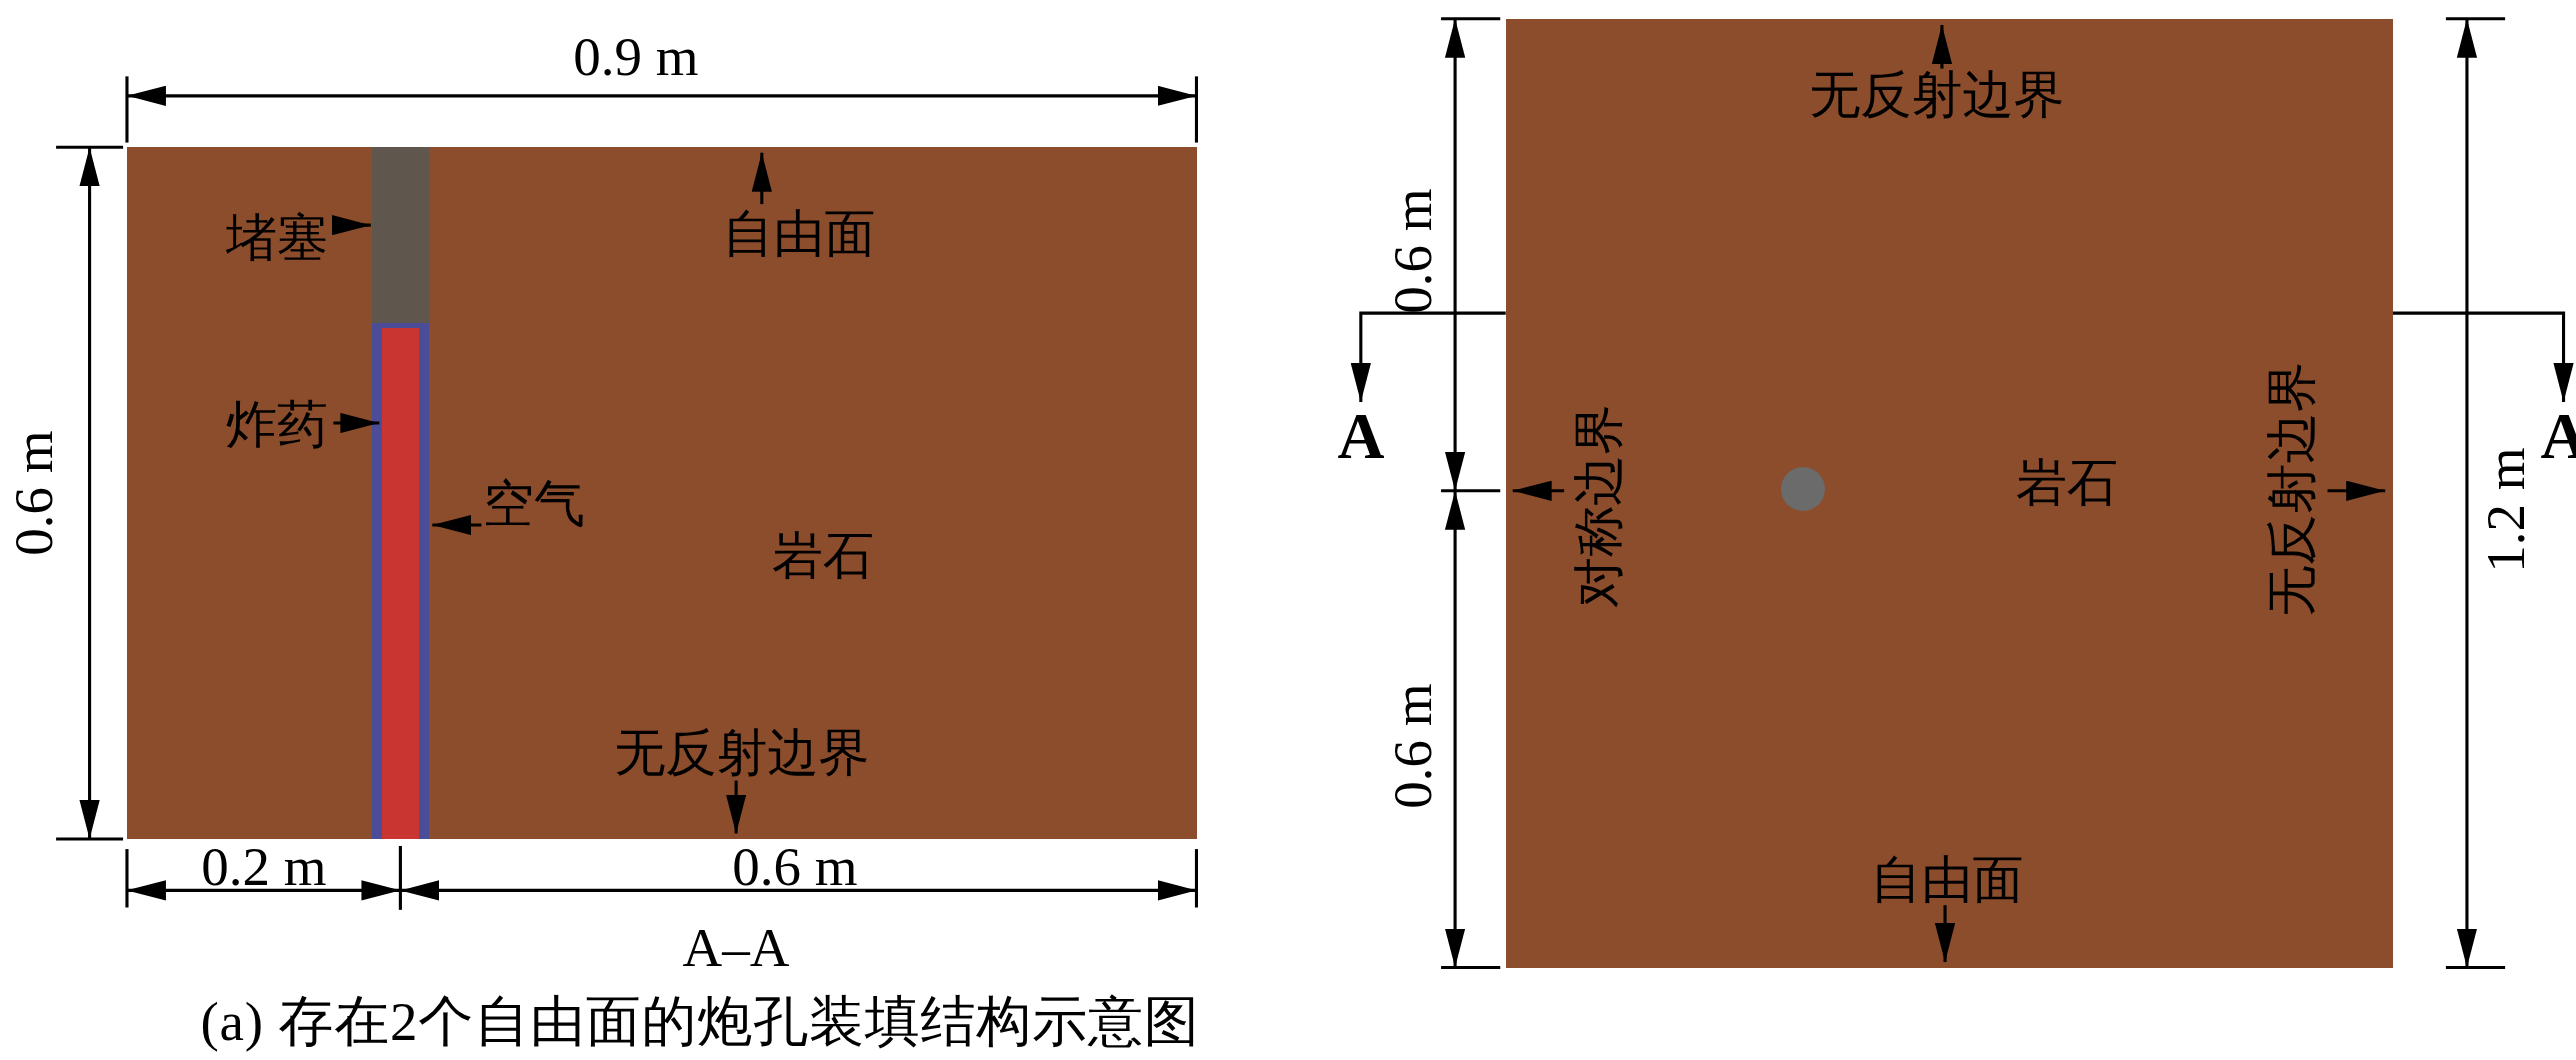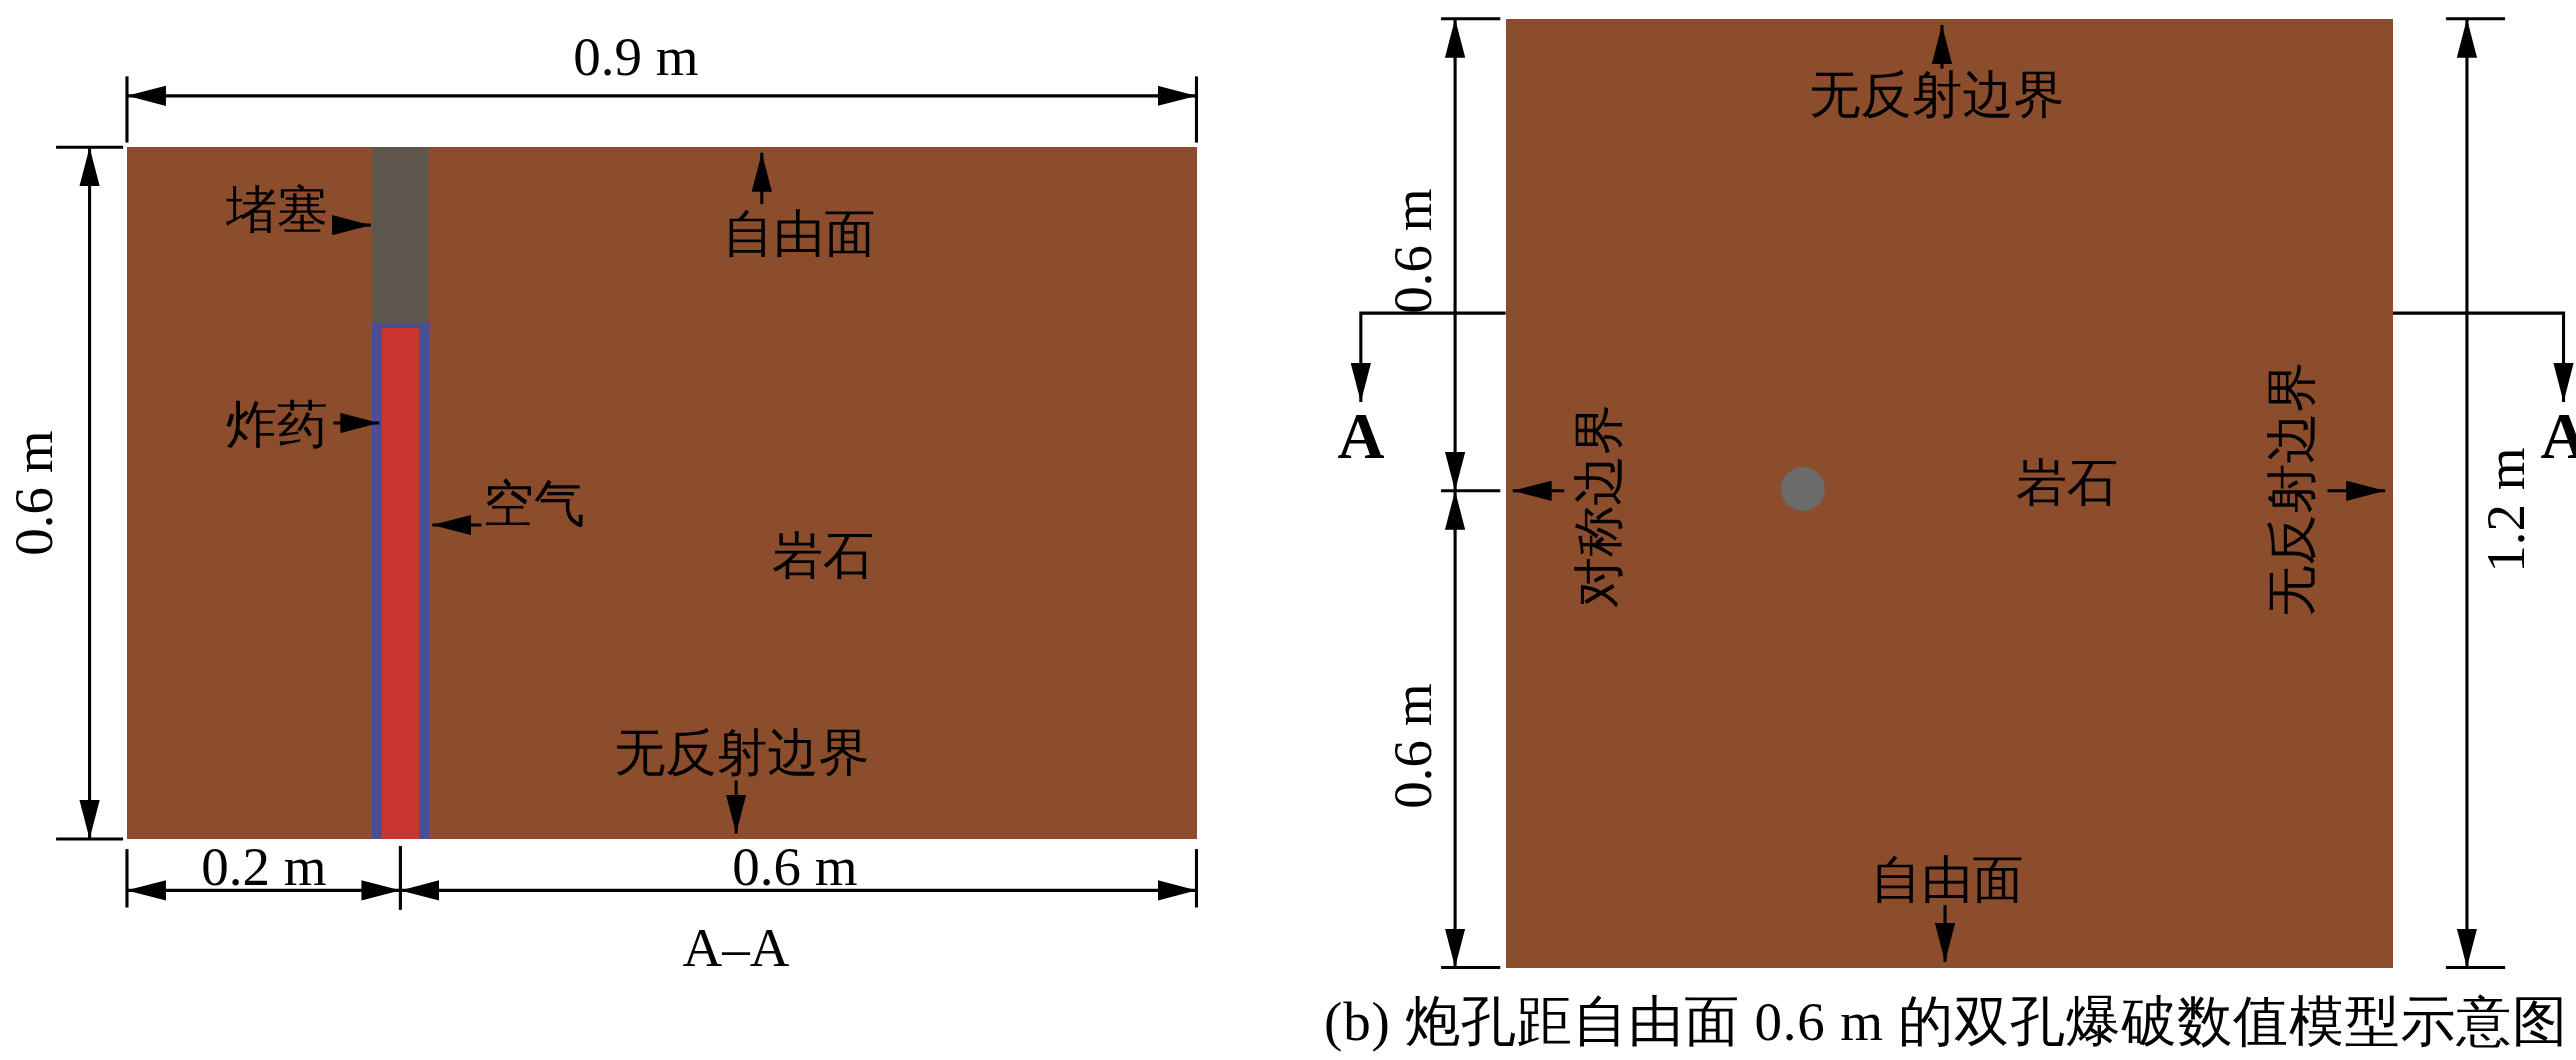--- a/index.html
+++ b/index.html
@@ -76,36 +76,36 @@
     <line x1="2008" y1="630" x2="1942" y2="630" marker-end="url(#ahE)"></line>
     <line x1="2988" y1="630" x2="3062" y2="630" marker-end="url(#ahE)"></line>
 
     <line x1="3140" y1="24" x2="3216" y2="24"></line>
     <line x1="3140" y1="1242" x2="3216" y2="1242"></line>
     <line x1="3167" y1="24" x2="3167" y2="1242" marker-start="url(#ahS)" marker-end="url(#ahE)"></line>
   </svg>
 
   <div class="txt dim" style="left:636px;top:56px;text-align:right;">0.9 m</div>
   <div class="vtxt dim" style="left:33px;top:493px;">0.6 m</div>
-  <div class="txt" style="left:277px;top:210px;">堵塞</div>
+  <div class="txt" style="left:277px;top:238px;">堵塞</div>
   <div class="txt" style="left:277px;top:425px;">炸药</div>
   <div class="txt" style="left:534px;top:504px;">空气</div>
   <div class="txt" style="left:799px;top:234px;">自由面</div>
   <div class="txt" style="left:823px;top:556px;">岩石</div>
   <div class="txt" style="left:742px;top:753px;">无反射边界</div>
   <div class="txt dim" style="left:264px;top:866px;">0.2 m</div>
   <div class="txt dim" style="left:795px;top:866px;">0.6 m</div>
   <div class="txt dim" style="left:736px;top:947px;">A–A</div>
+  <div class="txt cap" style="left:700px;top:1021px;">(a) 存在2个自由面的炮孔装填结构示意图</div>
 
   <div class="txt" style="left:1937px;top:95px;">无反射边界</div>
   <div class="vtxt dim" style="left:1412px;top:251px;">0.6 m</div>
   <div class="vtxt dim" style="left:1412px;top:746px;">0.6 m</div>
   <div class="txt Aletter" style="left:1361px;top:436px;">A</div>
   <div class="txt Aletter" style="left:2564px;top:436px;">A</div>
   <div class="vtxt" style="left:1599px;top:506px;">对称边界</div>
   <div class="txt" style="left:2067px;top:483px;">岩石</div>
   <div class="vtxt" style="left:2292px;top:489px;">无反射边界</div>
   <div class="vtxt dim" style="left:2505px;top:510px;">1.2 m</div>
   <div class="txt" style="left:1947px;top:880px;">自由面</div>
-  <div class="txt cap" style="left:1946px;top:1021px;">(b) 炮孔距自由面 0.6 m 的双孔爆破数值模型示意图</div>
 
 </div>
 
 
 </body></html>

